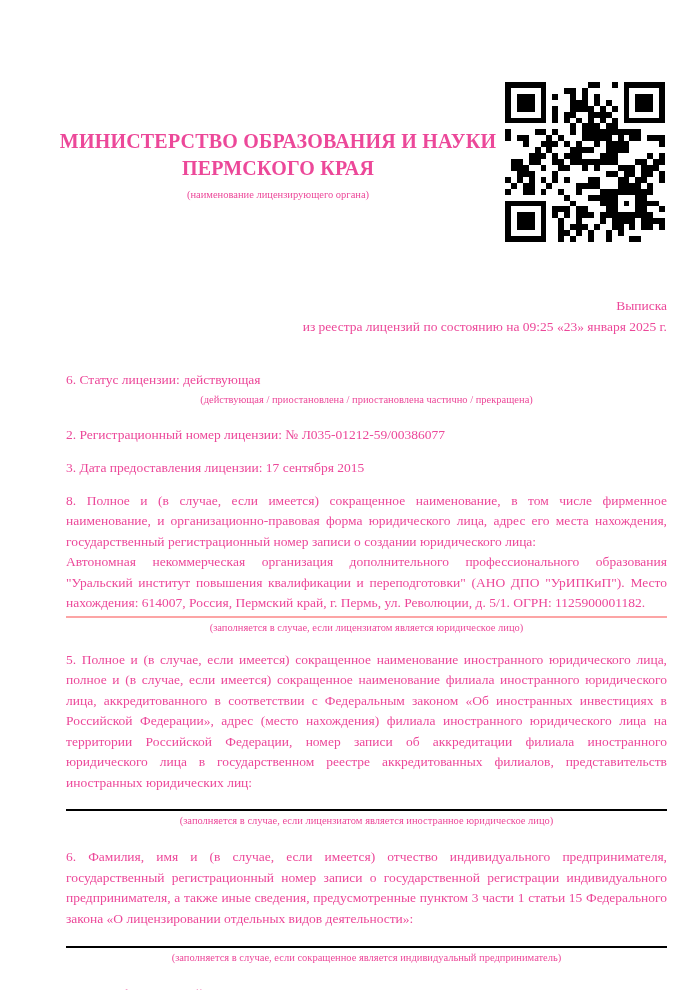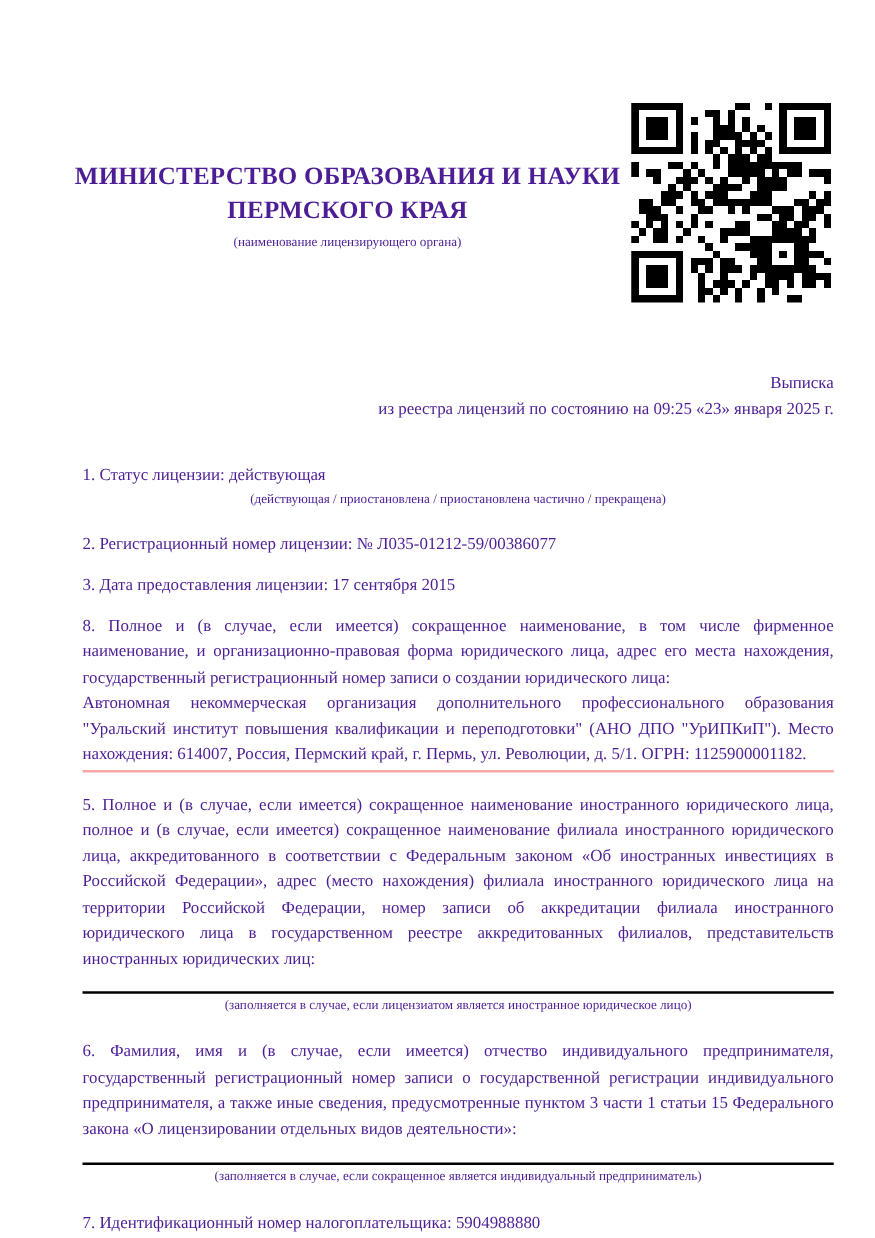--- a/index.html
+++ b/index.html
@@ -1,21 +1,21 @@
 <!DOCTYPE html>
 <html lang="ru"><head>
 <meta charset="utf-8">
 <style>
   html, body { margin: 0; padding: 0; background: #ffffff; }
   .page {
     position: relative;
     width: 700px;
     height: 990px;
     background: #ffffff;
-    color: #4c1d95;
+    color: #ec4899;
     font-family: "Liberation Serif", "DejaVu Serif", serif;
     overflow: hidden;
   }
   .qr-code {
     position: absolute;
     left: 505px;
     top: 82px;
     width: 160px;
     height: 160px;
   }
@@ -90,29 +90,30 @@
     <div class="header-caption">(наименование лицензирующего органа)</div>
   </div>
 
   <div class="content">
 
     <div class="doc-title">
       <div>Выписка</div>
       <div>из реестра лицензий по состоянию на 09:25 «23» января 2025 г.</div>
     </div>
 
-    <div class="m-item1">1. Статус лицензии: действующая</div>
+    <div class="m-item1">6. Статус лицензии: действующая</div>
     <div class="small-caption m-item1cap">(действующая / приостановлена / приостановлена частично / прекращена)</div>
 
     <div class="m-item2">2. Регистрационный номер лицензии: № Л035-01212-59/00386077</div>
 
     <div class="m-item3">3. Дата предоставления лицензии: 17 сентября 2015</div>
 
     <div class="para m-item4">8. Полное и (в случае, если имеется) сокращенное наименование, в том числе фирменное наименование, и организационно-правовая форма юридического лица, адрес его места нахождения, государственный регистрационный номер записи о создании юридического лица:</div>
     <div class="filled-field">Автономная некоммерческая организация дополнительного профессионального образования "Уральский институт повышения квалификации и переподготовки" (АНО ДПО "УрИПКиП"). Место нахождения: 614007, Россия, Пермский край, г. Пермь, ул. Революции, д. 5/1. ОГРН: 1125900001182.</div>
+    <div class="small-caption m-item4cap">(заполняется в случае, если лицензиатом является юридическое лицо)</div>
 
     <div class="para m-item5">5. Полное и (в случае, если имеется) сокращенное наименование иностранного юридического лица, полное и (в случае, если имеется) сокращенное наименование филиала иностранного юридического лица, аккредитованного в соответствии с Федеральным законом «Об иностранных инвестициях в Российской Федерации», адрес (место нахождения) филиала иностранного юридического лица на территории Российской Федерации, номер записи об аккредитации филиала иностранного юридического лица в государственном реестре аккредитованных филиалов, представительств иностранных юридических лиц:</div>
     <div class="blank-field m-blank5"></div>
     <div class="small-caption m-item5cap">(заполняется в случае, если лицензиатом является иностранное юридическое лицо)</div>
 
     <div class="para m-item6">6. Фамилия, имя и (в случае, если имеется) отчество индивидуального предпринимателя, государственный регистрационный номер записи о государственной регистрации индивидуального предпринимателя, а также иные сведения, предусмотренные пунктом 3 части 1 статьи 15 Федерального закона «О лицензировании отдельных видов деятельности»:</div>
     <div class="blank-field m-blank6"></div>
     <div class="small-caption m-item6cap">(заполняется в случае, если сокращенное является индивидуальный предприниматель)</div>
 
     <div class="m-item7">7. Идентификационный номер налогоплательщика: 5904988880</div>

